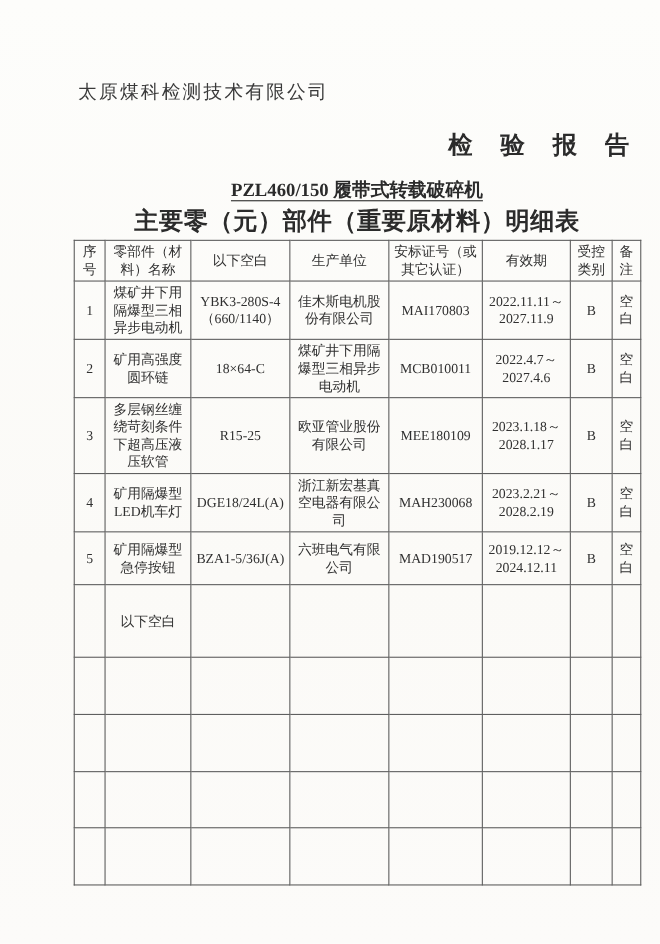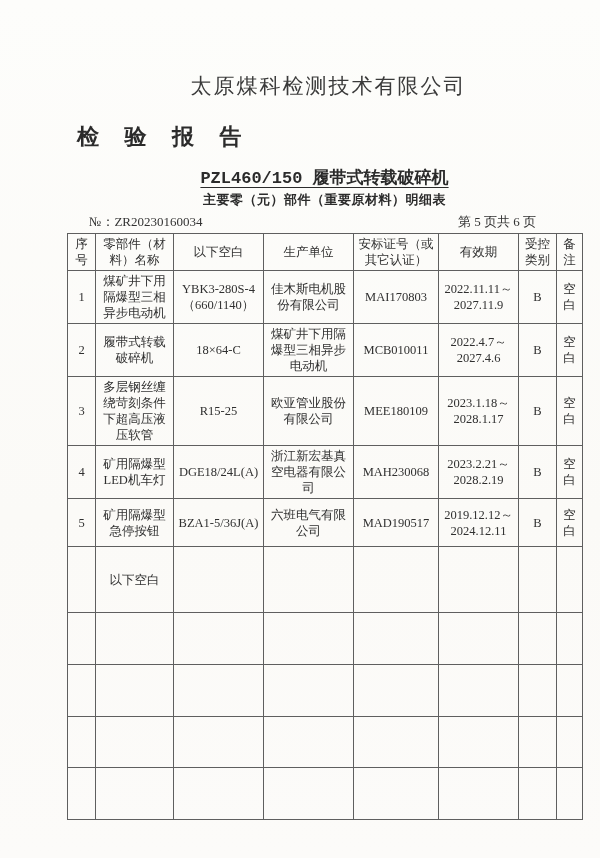--- a/index.html
+++ b/index.html
@@ -8,52 +8,51 @@
     background:linear-gradient(180deg,#fdfdfb 0%,#fbfaf7 60%,#fcfbf9 100%);
     font-family:"Liberation Serif","DejaVu Serif",serif;
     color:#2e2e2e;
     overflow:hidden;
   }
   .page{position:relative;width:600px;height:858px;}
   .content{position:absolute;left:67px;top:0;width:515px;}
 
   .company{
     margin-top:72px;
-    text-align:center;
-    font-size:21px;
+    text-align:left;
+    font-size:17px;
     letter-spacing:2px;
     color:#3a3a3a;
     position:relative;left:4px;
   }
   .report-title{
     margin-top:22px;
-    text-align:left;
+    text-align:right;
     font-size:22px;
     font-weight:bold;
     letter-spacing:10px;
     text-indent:10px;
     color:#2b2b2b;
   }
   .product-line{
     margin-top:14px;
     text-align:center;
     font-size:17px;
     font-weight:bold;
     color:#2b2b2b;
   }
   .product-line span{
     text-decoration:underline;
     text-underline-offset:4px;
     text-decoration-thickness:1px;
-    font-family:Liberation Mono, monospace;
   }
   .subtitle{
     margin-top:2px;
     text-align:center;
-    font-size:13px;
+    font-size:22px;
     font-weight:bold;
     letter-spacing:0.5px;
     color:#2b2b2b;
   }
   .meta-row{
     margin-top:4px;
     display:flex;
     justify-content:space-between;
     font-size:13px;
     color:#333;
@@ -105,24 +104,20 @@
     <div class="company">太原煤科检测技术有限公司</div>
 
     <div class="report-title">检 验 报 告</div>
 
     <div class="product-line">
       <span>PZL460/150 履带式转载破碎机</span>
     </div>
 
     <div class="subtitle">主要零（元）部件（重要原材料）明细表</div>
 
-    <div class="meta-row">
-      <span><span>№：</span><span>ZR20230160034</span></span>
-      <span>第 5 页共 6 页</span>
-    </div>
 
     <table class="parts">
       <colgroup>
         <col style="width:28px">
           <col style="width:78px">
           <col style="width:90px">
           <col style="width:90px">
         <col style="width:85px">
           <col style="width:80px">
           <col style="width:38px">
@@ -146,21 +141,21 @@
     <td class="c-name">煤矿井下用隔爆型三相异步电动机</td>
     <td class="c-model">YBK3-280S-4（660/1140）</td>
     <td class="c-prod">佳木斯电机股份有限公司</td>
     <td class="c-cert">MAI170803</td>
     <td class="c-valid">2022.11.11～2027.11.9</td>
     <td class="c-cat">B</td>
     <td class="c-remark">空白</td>
   </tr>
           <tr style="height: 50px;">
     <td class="c-no">2</td>
-    <td class="c-name">履带式转载破碎机</td>
+    <td class="c-name">矿用高强度圆环链</td>
     <td class="c-model">18×64-C</td>
     <td class="c-prod">煤矿井下用隔爆型三相异步电动机</td>
     <td class="c-cert">MCB010011</td>
     <td class="c-valid">2022.4.7～2027.4.6</td>
     <td class="c-cat">B</td>
     <td class="c-remark">空白</td>
   </tr>
           <tr style="height: 65px;">
     <td class="c-no">3</td>
     <td class="c-name">多层钢丝缠绕苛刻条件下超高压液压软管</td>

